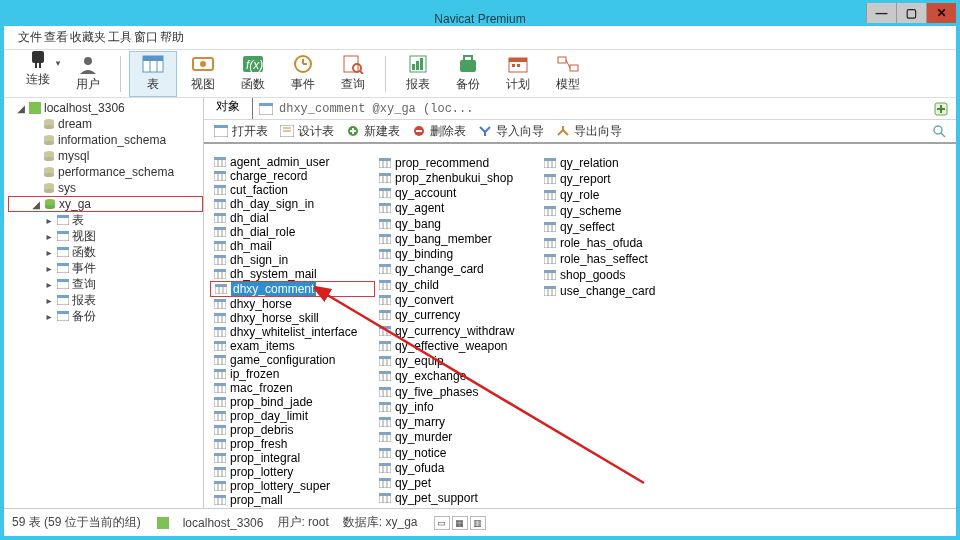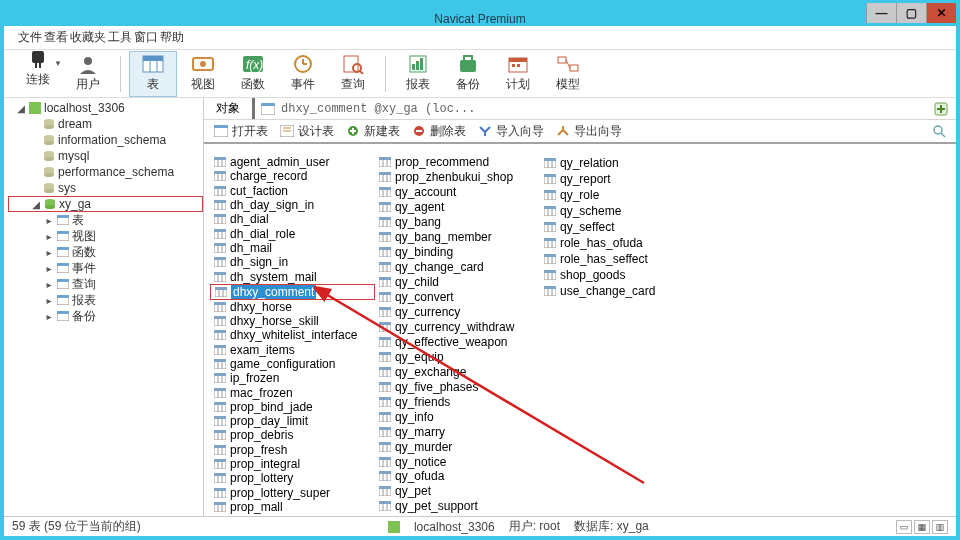--- a/index.html
+++ b/index.html
@@ -28,38 +28,38 @@
 .trow { display: flex; align-items: center; height: 16px; padding-left: 8px; gap: 3px; position: relative; }
 .trow .exp { width: 10px; text-align: center; color: #555; font-size: 10px; }
 .trow .ticn { width: 12px; height: 12px; display: flex; align-items: center; justify-content: center; }
 .trow .tlbl { color: #333; }
 .trow.boxed { border: 1px solid #d63a3a; }
 .indent1 { padding-left: 22px; }
 .indent2 { padding-left: 36px; }
 
 .main { flex: 1; display: flex; flex-direction: column; min-width: 0; }
 .objbar { height: 22px; display: flex; align-items: center; border-bottom: 1px solid #d6d6d6; }
-.objtab { height: 21px; padding: 0 12px; display: flex; align-items: center; background: #f4f4f4; border-right: 3px solid #737373; }
+.objtab { height: 21px; padding: 0 12px; display: flex; align-items: flex-start; background: #f4f4f4; border-right: 1px solid #737373; }
 .objtab.active { background: #fff; }
 .path { padding-left: 6px; color: #666; font-family: Liberation Mono, monospace; }
 .newtab { margin-left: auto; width: 22px; text-align: center; color: #4aa03c; font-weight: bold; }
 
 .actionbar { height: 24px; display: flex; align-items: center; gap: 12px; padding: 0 10px; border-bottom: 2px solid #a3a3a3; }
 .actbtn { display: flex; align-items: center; gap: 4px; color: #333; }
 .actbtn .aic { width: 14px; height: 14px; display: flex; align-items: center; justify-content: center; }
 .search { margin-left: auto; color: #8aa; }
 
 .tablegrid { flex: 1; display: flex; padding: 2px 6px; gap: 0; overflow: hidden; position: relative; margin-top: 9px; }
 .col { width: 165px; display: flex; flex-direction: column; }
 .titem { height: 16px; display: flex; align-items: center; gap: 4px; padding-left: 4px; }
 .titem .gic { width: 12px; height: 10px; }
 .titem.sel .lbl { background: #2d8fcf; color: #fff; padding: 0 2px; }
 .titem.boxed { border: 1px solid #d63a3a; }
 
-.statusbar { height: 20px; background: #fff; border-top: 1px solid #ccc; display: flex; align-items: center; padding: 0 8px; gap: 16px; color: #444; justify-content: space-between; }
+.statusbar { height: 28px; background: #fff; border-top: 1px solid #ccc; display: flex; align-items: center; padding: 0 8px; gap: 16px; color: #444; justify-content: flex-start; }
 .statusbar .sright { display: flex; gap: 2px; }
 .vb { width: 16px; height: 14px; border: 1px solid #bbb; display: flex; align-items: center; justify-content: center; font-size: 9px; }
 
 svg { display: block; }
 .arrow { position: absolute; pointer-events: none; }
 </style>
 </head>
 <body>
 
 <div class="window">
@@ -880,31 +880,20 @@
             <div class="titem">
               <span class="gic">
                 <svg width="12" height="10">
                   <rect width="12" height="10" fill="#fff" stroke="#9a9a9a"></rect>
                   <rect width="12" height="3" fill="#7aa5ce"></rect>
                   <line x1="4" y1="0" x2="4" y2="10" stroke="#9a9a9a"></line>
                   <line x1="8" y1="0" x2="8" y2="10" stroke="#9a9a9a"></line>
                 </svg>
               </span>
               <span class="lbl">qy_five_phases</span>
-            </div>
-            <div class="titem">
-              <span class="gic">
-                <svg width="12" height="10">
-                  <rect width="12" height="10" fill="#fff" stroke="#9a9a9a"></rect>
-                  <rect width="12" height="3" fill="#7aa5ce"></rect>
-                  <line x1="4" y1="0" x2="4" y2="10" stroke="#9a9a9a"></line>
-                  <line x1="8" y1="0" x2="8" y2="10" stroke="#9a9a9a"></line>
-                </svg>
-              </span>
-              <span class="lbl">qy_friends</span>
             </div>
             <div class="titem">
               <span class="gic">
                 <svg width="12" height="10">
                   <rect width="12" height="10" fill="#fff" stroke="#9a9a9a"></rect>
                   <rect width="12" height="3" fill="#7aa5ce"></rect>
                   <line x1="4" y1="0" x2="4" y2="10" stroke="#9a9a9a"></line>
                   <line x1="8" y1="0" x2="8" y2="10" stroke="#9a9a9a"></line>
                 </svg>
               </span>

